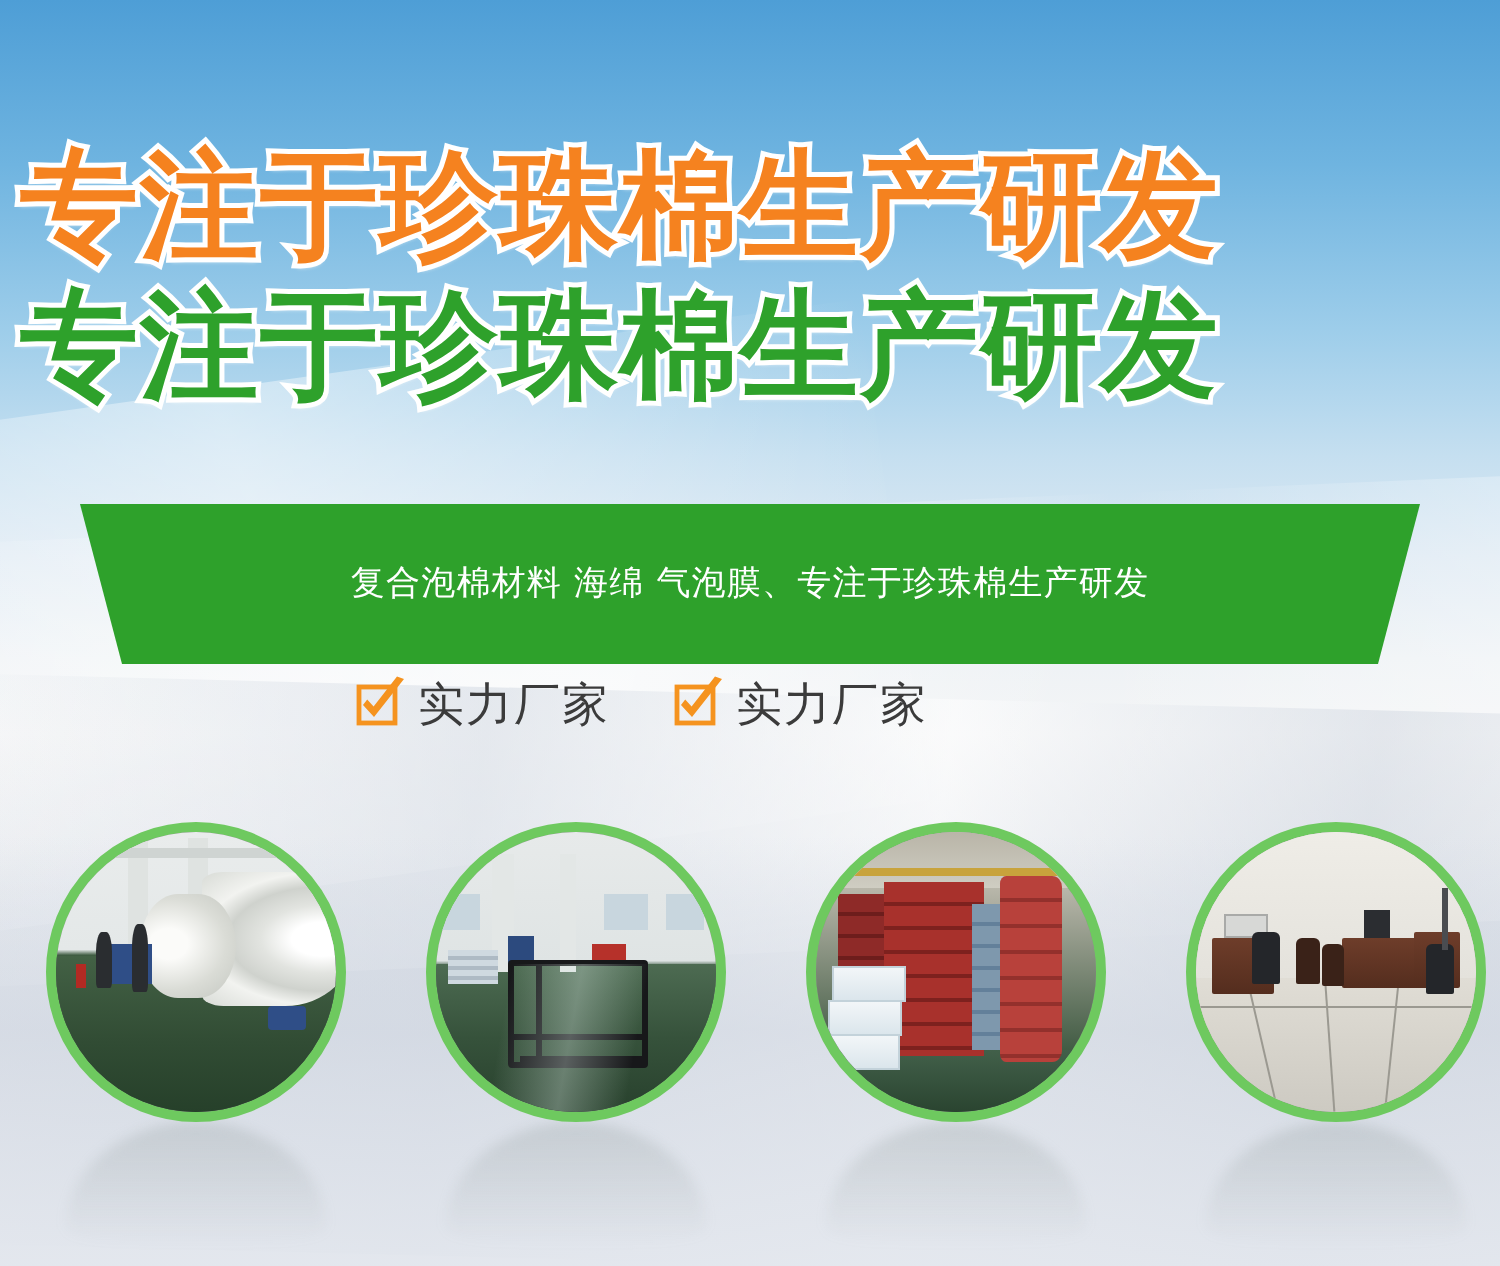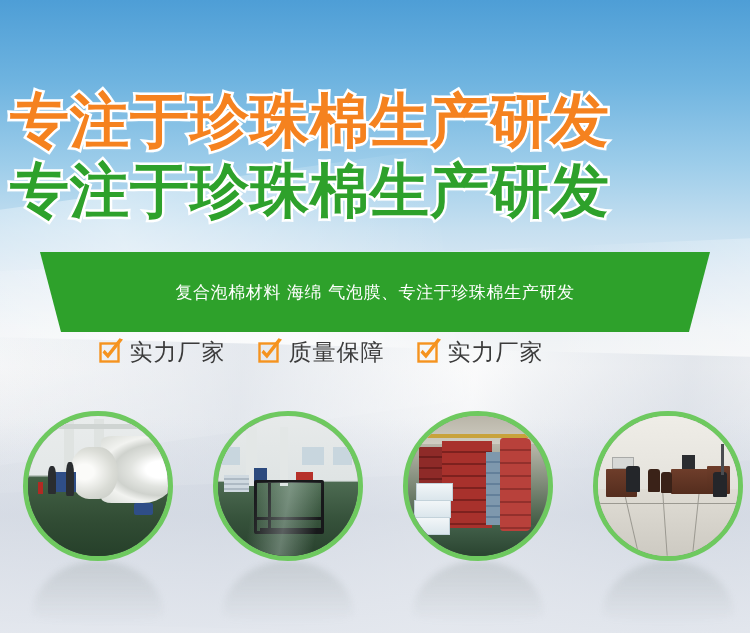--- a/index.html
+++ b/index.html
@@ -48,21 +48,21 @@
     background:linear-gradient(to bottom, rgba(216,221,230,0) 0%, rgba(211,217,227,.7) 45%, rgba(226,230,237,.9) 100%);
   }
   .sheen-d {
     left:-20%; top:30%; width:80%; height:40%;
     background:linear-gradient(78deg, rgba(255,255,255,0) 0%, rgba(255,255,255,.45) 50%, rgba(255,255,255,0) 100%);
     transform:rotate(-8deg);
   }
 
   
   .headline-block {
-    position:absolute; left:0; top:90px; width:620px;
+    position:absolute; left:0; top:72px; width:620px;
     text-align:center; z-index:6;
   }
   .headline {
     font-family:"DejaVu Sans","Liberation Sans",sans-serif;
     font-weight:bold;
     font-size:59px;
     line-height:62px;
     letter-spacing:1px;
     white-space:nowrap;
   }
@@ -233,29 +233,20 @@
       <span class="check-box">
         <svg viewBox="0 0 28 28">
           <rect x="3.5" y="6.5" width="18" height="18" fill="none" stroke="#F5931F" stroke-width="2.4"></rect>
           <path d="M5.5 15.5 L11 21.5 L26 2.5 L22.5 1.2 L10.8 16.2 L7.6 12.8 Z" fill="#F5931F"></path>
         </svg>
       </span>
       <span class="feature-label">实力厂家</span>
     </div>
 
 
-    <div class="feature">
-      <span class="check-box">
-        <svg viewBox="0 0 28 28">
-          <rect x="3.5" y="6.5" width="18" height="18" fill="none" stroke="#F5931F" stroke-width="2.4"></rect>
-          <path d="M5.5 15.5 L11 21.5 L26 2.5 L22.5 1.2 L10.8 16.2 L7.6 12.8 Z" fill="#F5931F"></path>
-        </svg>
-      </span>
-      <span class="feature-label">质量保障</span>
-    </div>
 
     <div class="feature">
       <span class="check-box">
         <svg viewBox="0 0 28 28">
           <rect x="3.5" y="6.5" width="18" height="18" fill="none" stroke="#F5931F" stroke-width="2.4"></rect>
           <path d="M5.5 15.5 L11 21.5 L26 2.5 L22.5 1.2 L10.8 16.2 L7.6 12.8 Z" fill="#F5931F"></path>
         </svg>
       </span>
       <span class="feature-label">实力厂家</span>
     </div>

